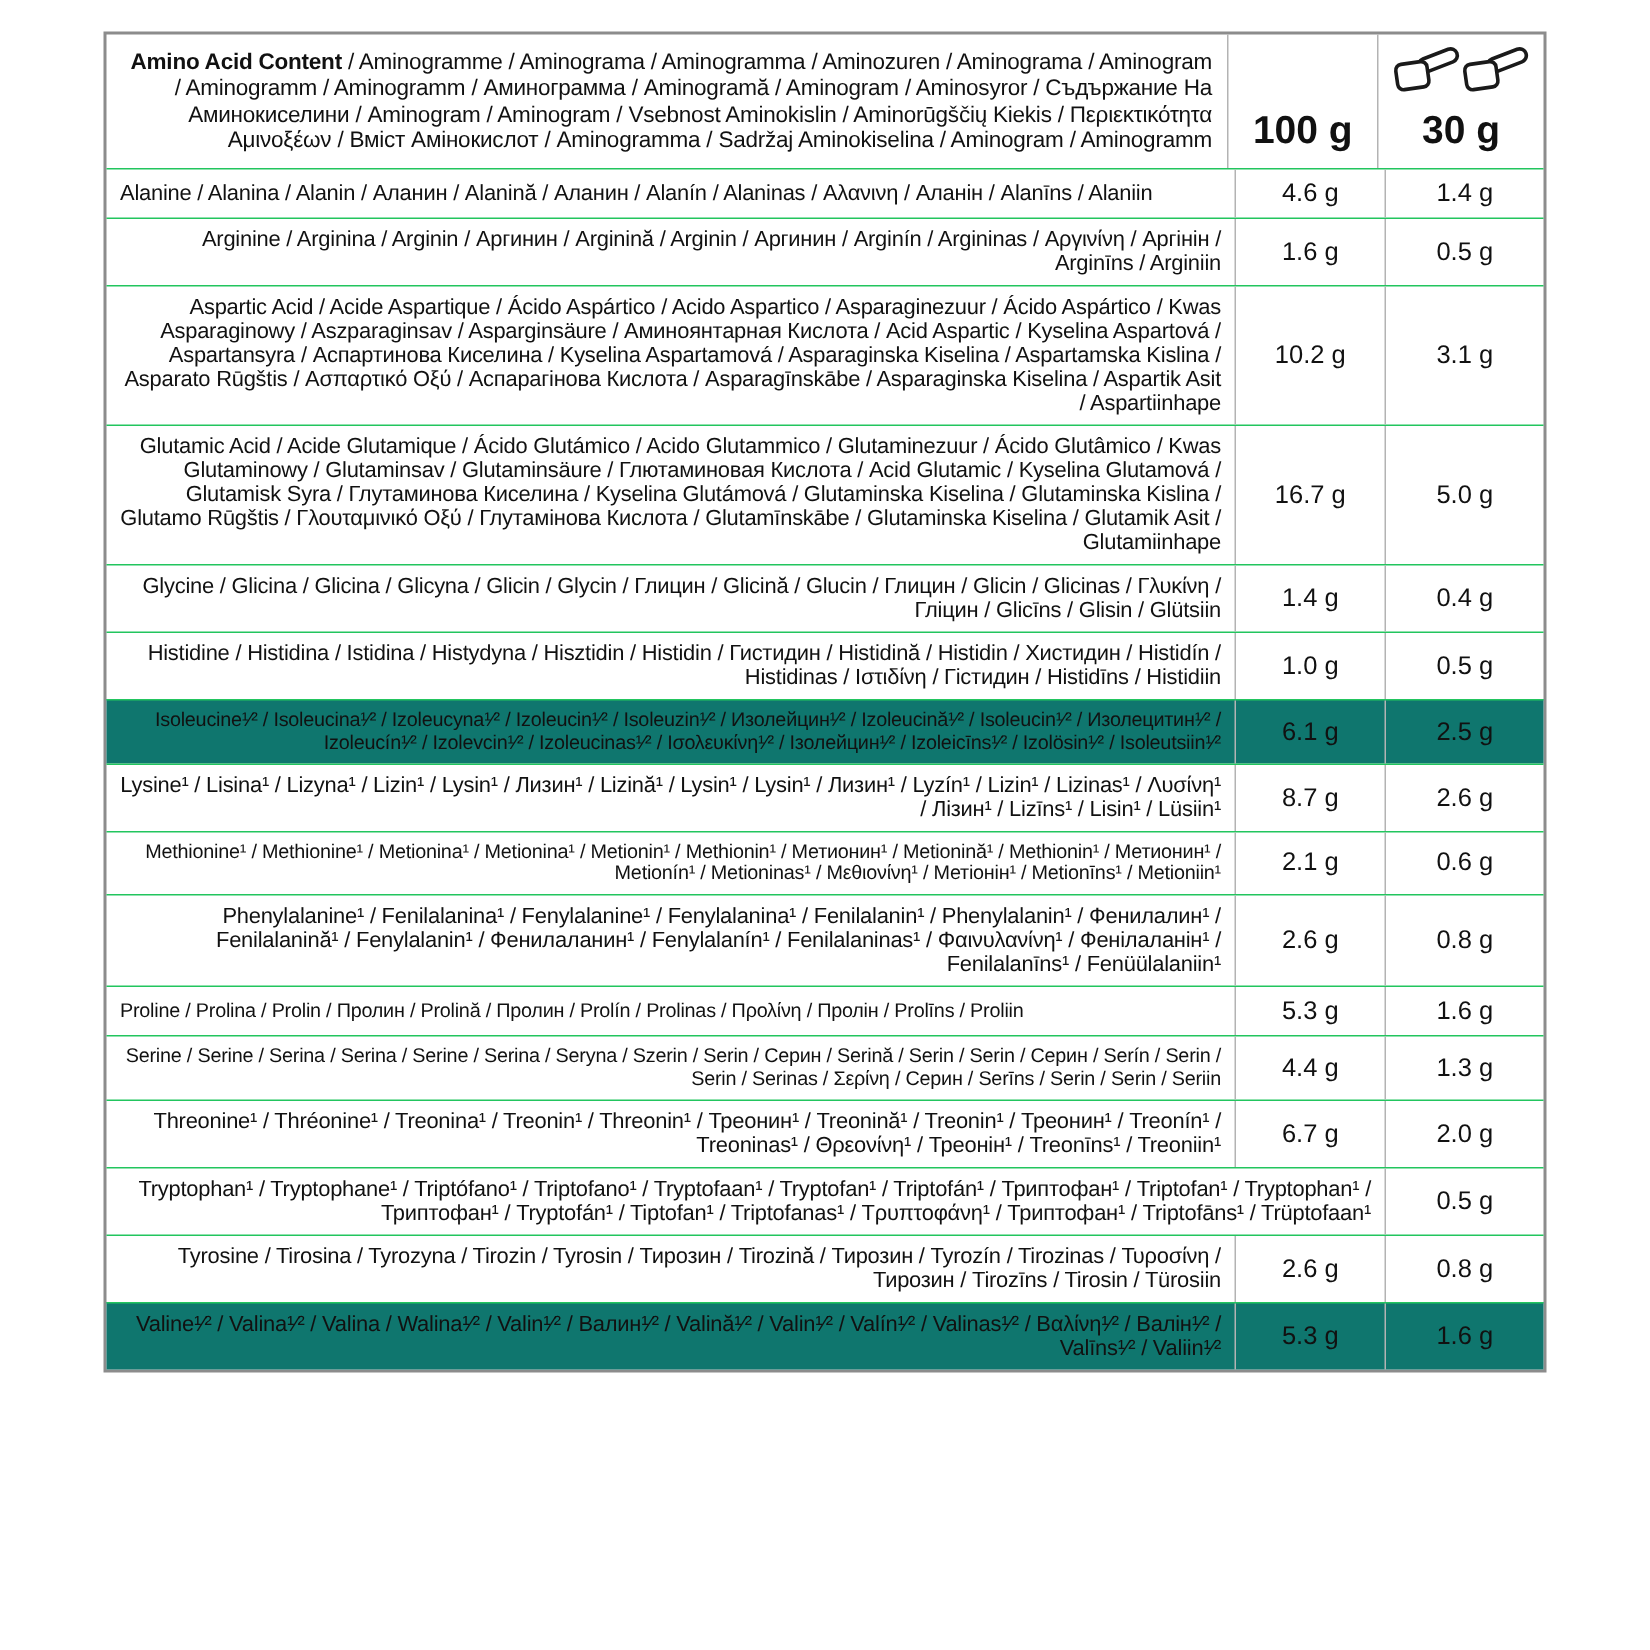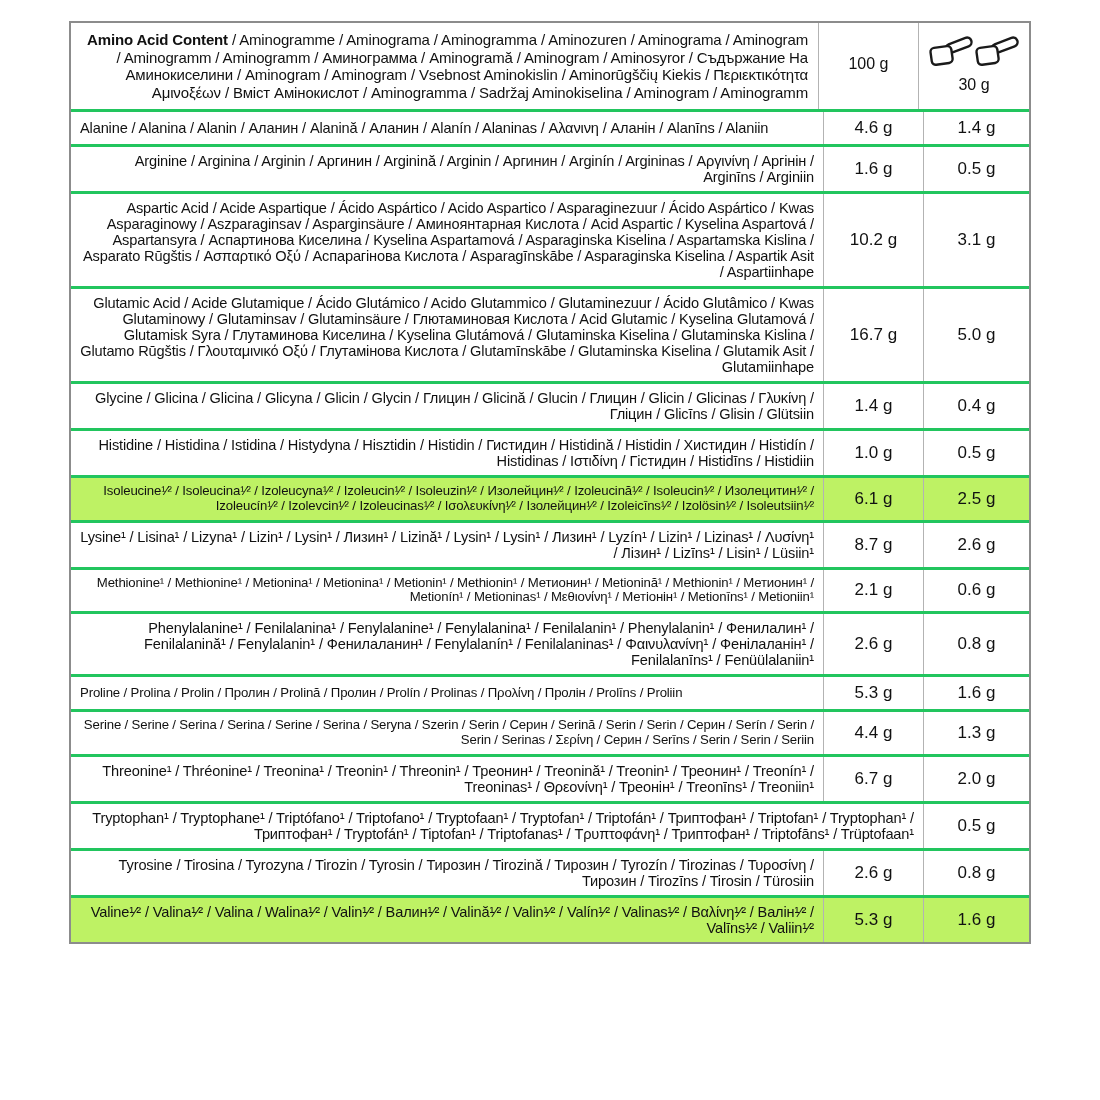--- a/index.html
+++ b/index.html
@@ -11,21 +11,21 @@
   }
   .sheet{
     position:absolute;left:69px;top:21px;width:962px;
     border:2px solid #8c8c8c;
     background:#fff;
     box-sizing:border-box;
   }
   .row{
     display:flex;
     align-items:stretch;
-    border-top:3px solid #22c55e;
+    border-top:1px solid #22c55e;
   }
   .row:first-child{border-top:none;}
   .cell{
     display:flex;
     align-items:center;
     box-sizing:border-box;
     padding:6px 9px;
   }
   .cell.name{
     flex:1 1 auto;
@@ -35,32 +35,32 @@
     text-align:right;
   }
   .cell.val{
     flex:0 0 100px;
     justify-content:center;
     text-align:center;
     font-size:17px;
     border-left:1px solid #b3b3b3;
   }
   .cell.val.last{flex:0 0 106px;}
-  .row.hl{background:#bef264;}
+  .row.hl{background:#0f766e;}
   .row.sm .cell.name{font-size:13.2px;line-height:14.8px;}
   .row.header .cell.name{
     font-size:15px;
     line-height:17.5px;
     padding:8px 10px;
   }
   .row.header .cell.val{
     flex-direction:column;
-    justify-content:center;
-    font-weight:normal;
-    font-size:16px;
+    justify-content:flex-end;
+    font-weight:bold;
+    font-size:26px;
     padding-bottom:10px;
     gap:6px;
   }
   .bold{font-weight:bold;}
   .scoops{
     display:flex;
     gap:0px;
     margin-bottom:2px;
   }
   .scoops svg{display:block;}

